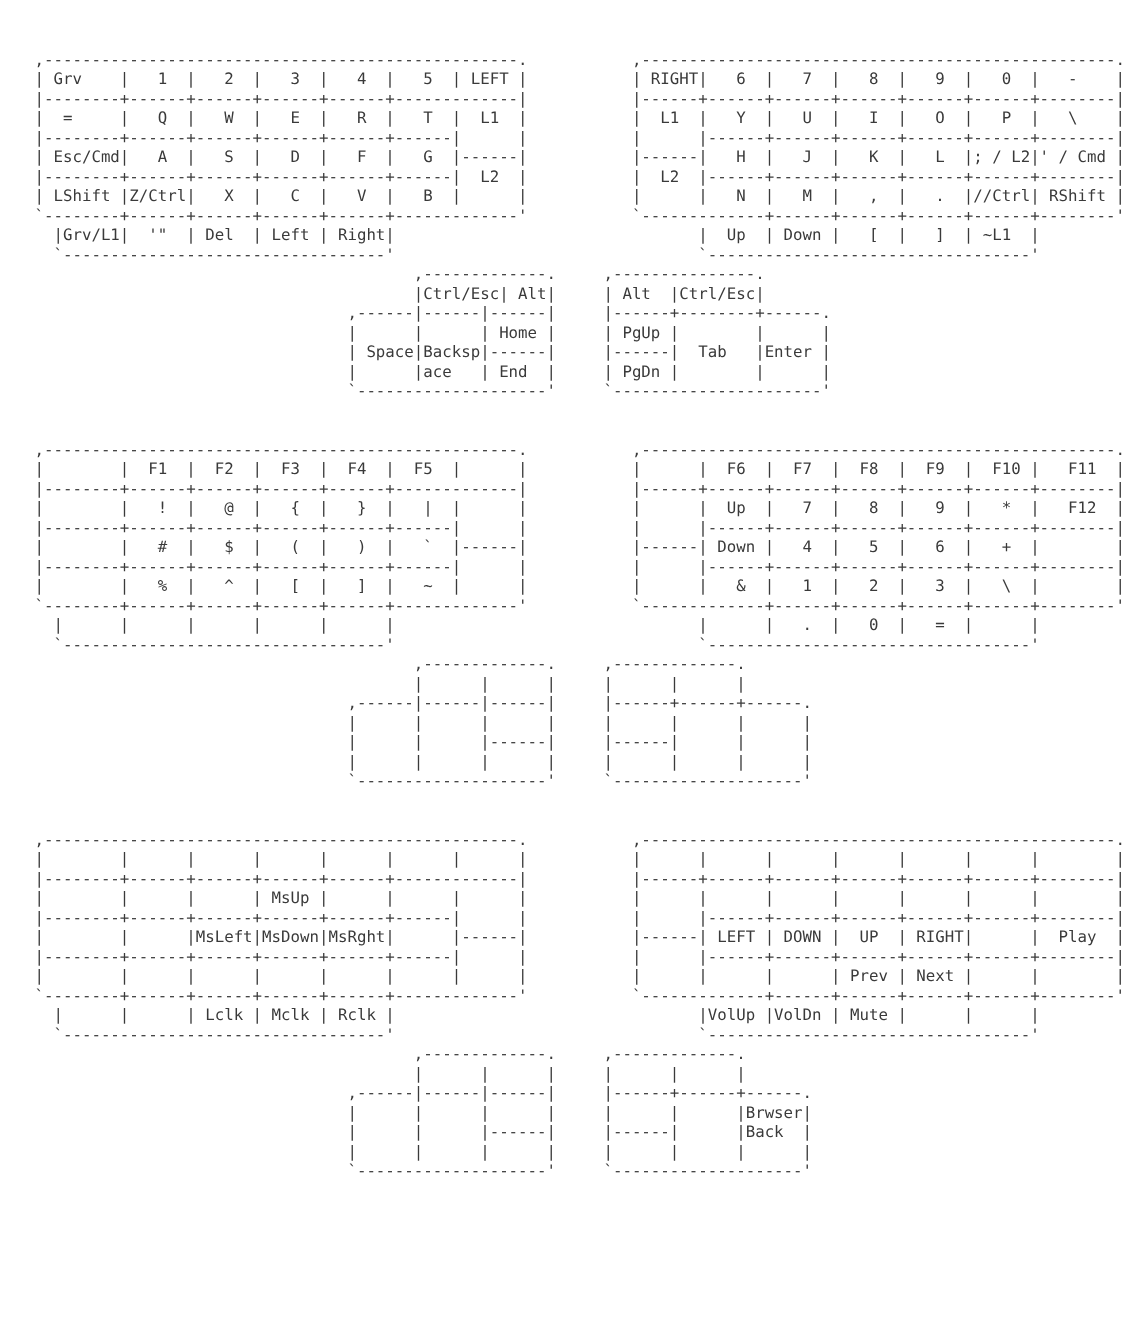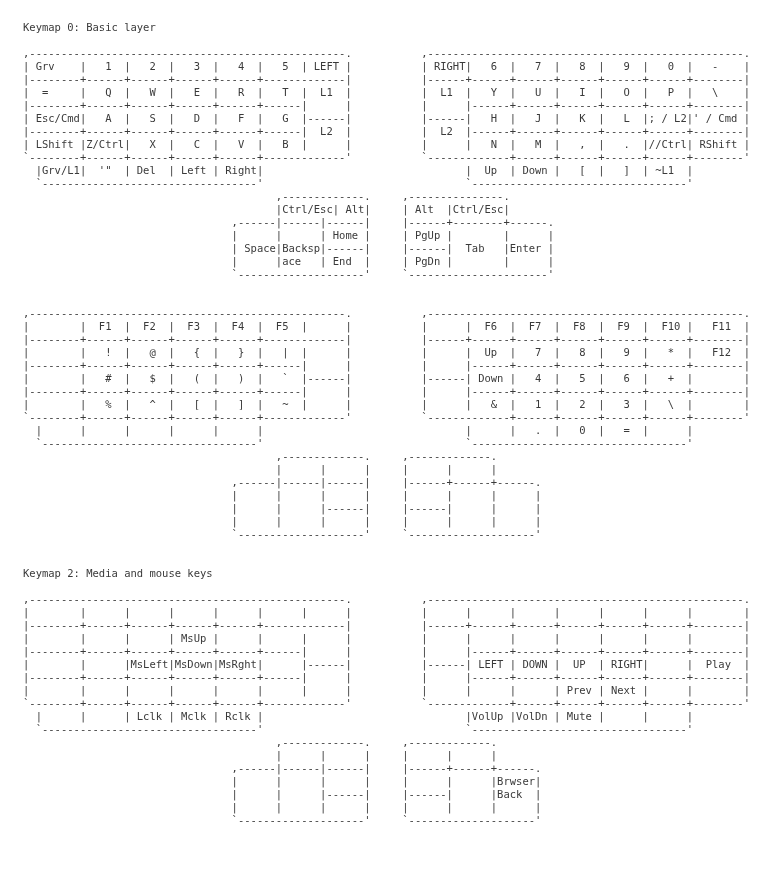--- a/index.html
+++ b/index.html
@@ -35,21 +35,20 @@
     margin: 13px 0 26px 0;
     padding: 0;
   }
 </style>
 </head>
 <body>
 
 <div class="page">
 
   <section class="keymap-section">
-    <div class="keymap-title">Keymap 0: Basic layer</div>
     <pre class="keymap-art">,--------------------------------------------------.           ,--------------------------------------------------.
 | Grv    |   1  |   2  |   3  |   4  |   5  | LEFT |           | RIGHT|   6  |   7  |   8  |   9  |   0  |   -    |
 |--------+------+------+------+------+-------------|           |------+------+------+------+------+------+--------|
 |  =     |   Q  |   W  |   E  |   R  |   T  |  L1  |           |  L1  |   Y  |   U  |   I  |   O  |   P  |   \    |
 |--------+------+------+------+------+------|      |           |      |------+------+------+------+------+--------|
 | Esc/Cmd|   A  |   S  |   D  |   F  |   G  |------|           |------|   H  |   J  |   K  |   L  |; / L2|' / Cmd |
 |--------+------+------+------+------+------|  L2  |           |  L2  |------+------+------+------+------+--------|
 | LShift |Z/Ctrl|   X  |   C  |   V  |   B  |      |           |      |   N  |   M  |   ,  |   .  |//Ctrl| RShift |
 `--------+------+------+------+------+-------------'           `-------------+------+------+------+------+--------'
   |Grv/L1|  '"  | Del  | Left | Right|                                |  Up  | Down |   [  |   ]  | ~L1  |
@@ -78,21 +77,20 @@
                                         ,-------------.     ,-------------.
                                         |      |      |     |      |      |
                                  ,------|------|------|     |------+------+------.
                                  |      |      |      |     |      |      |      |
                                  |      |      |------|     |------|      |      |
                                  |      |      |      |     |      |      |      |
                                  `--------------------'     `--------------------'</pre>
   </section>
 
   <section class="keymap-section">
-    <div class="keymap-title">Keymap 2: Media and mouse keys</div>
     <pre class="keymap-art">,--------------------------------------------------.           ,--------------------------------------------------.
 |        |      |      |      |      |      |      |           |      |      |      |      |      |      |        |
 |--------+------+------+------+------+-------------|           |------+------+------+------+------+------+--------|
 |        |      |      | MsUp |      |      |      |           |      |      |      |      |      |      |        |
 |--------+------+------+------+------+------|      |           |      |------+------+------+------+------+--------|
 |        |      |MsLeft|MsDown|MsRght|      |------|           |------| LEFT | DOWN |  UP  | RIGHT|      |  Play  |
 |--------+------+------+------+------+------|      |           |      |------+------+------+------+------+--------|
 |        |      |      |      |      |      |      |           |      |      |      | Prev | Next |      |        |
 `--------+------+------+------+------+-------------'           `-------------+------+------+------+------+--------'
   |      |      | Lclk | Mclk | Rclk |                                |VolUp |VolDn | Mute |      |      |

